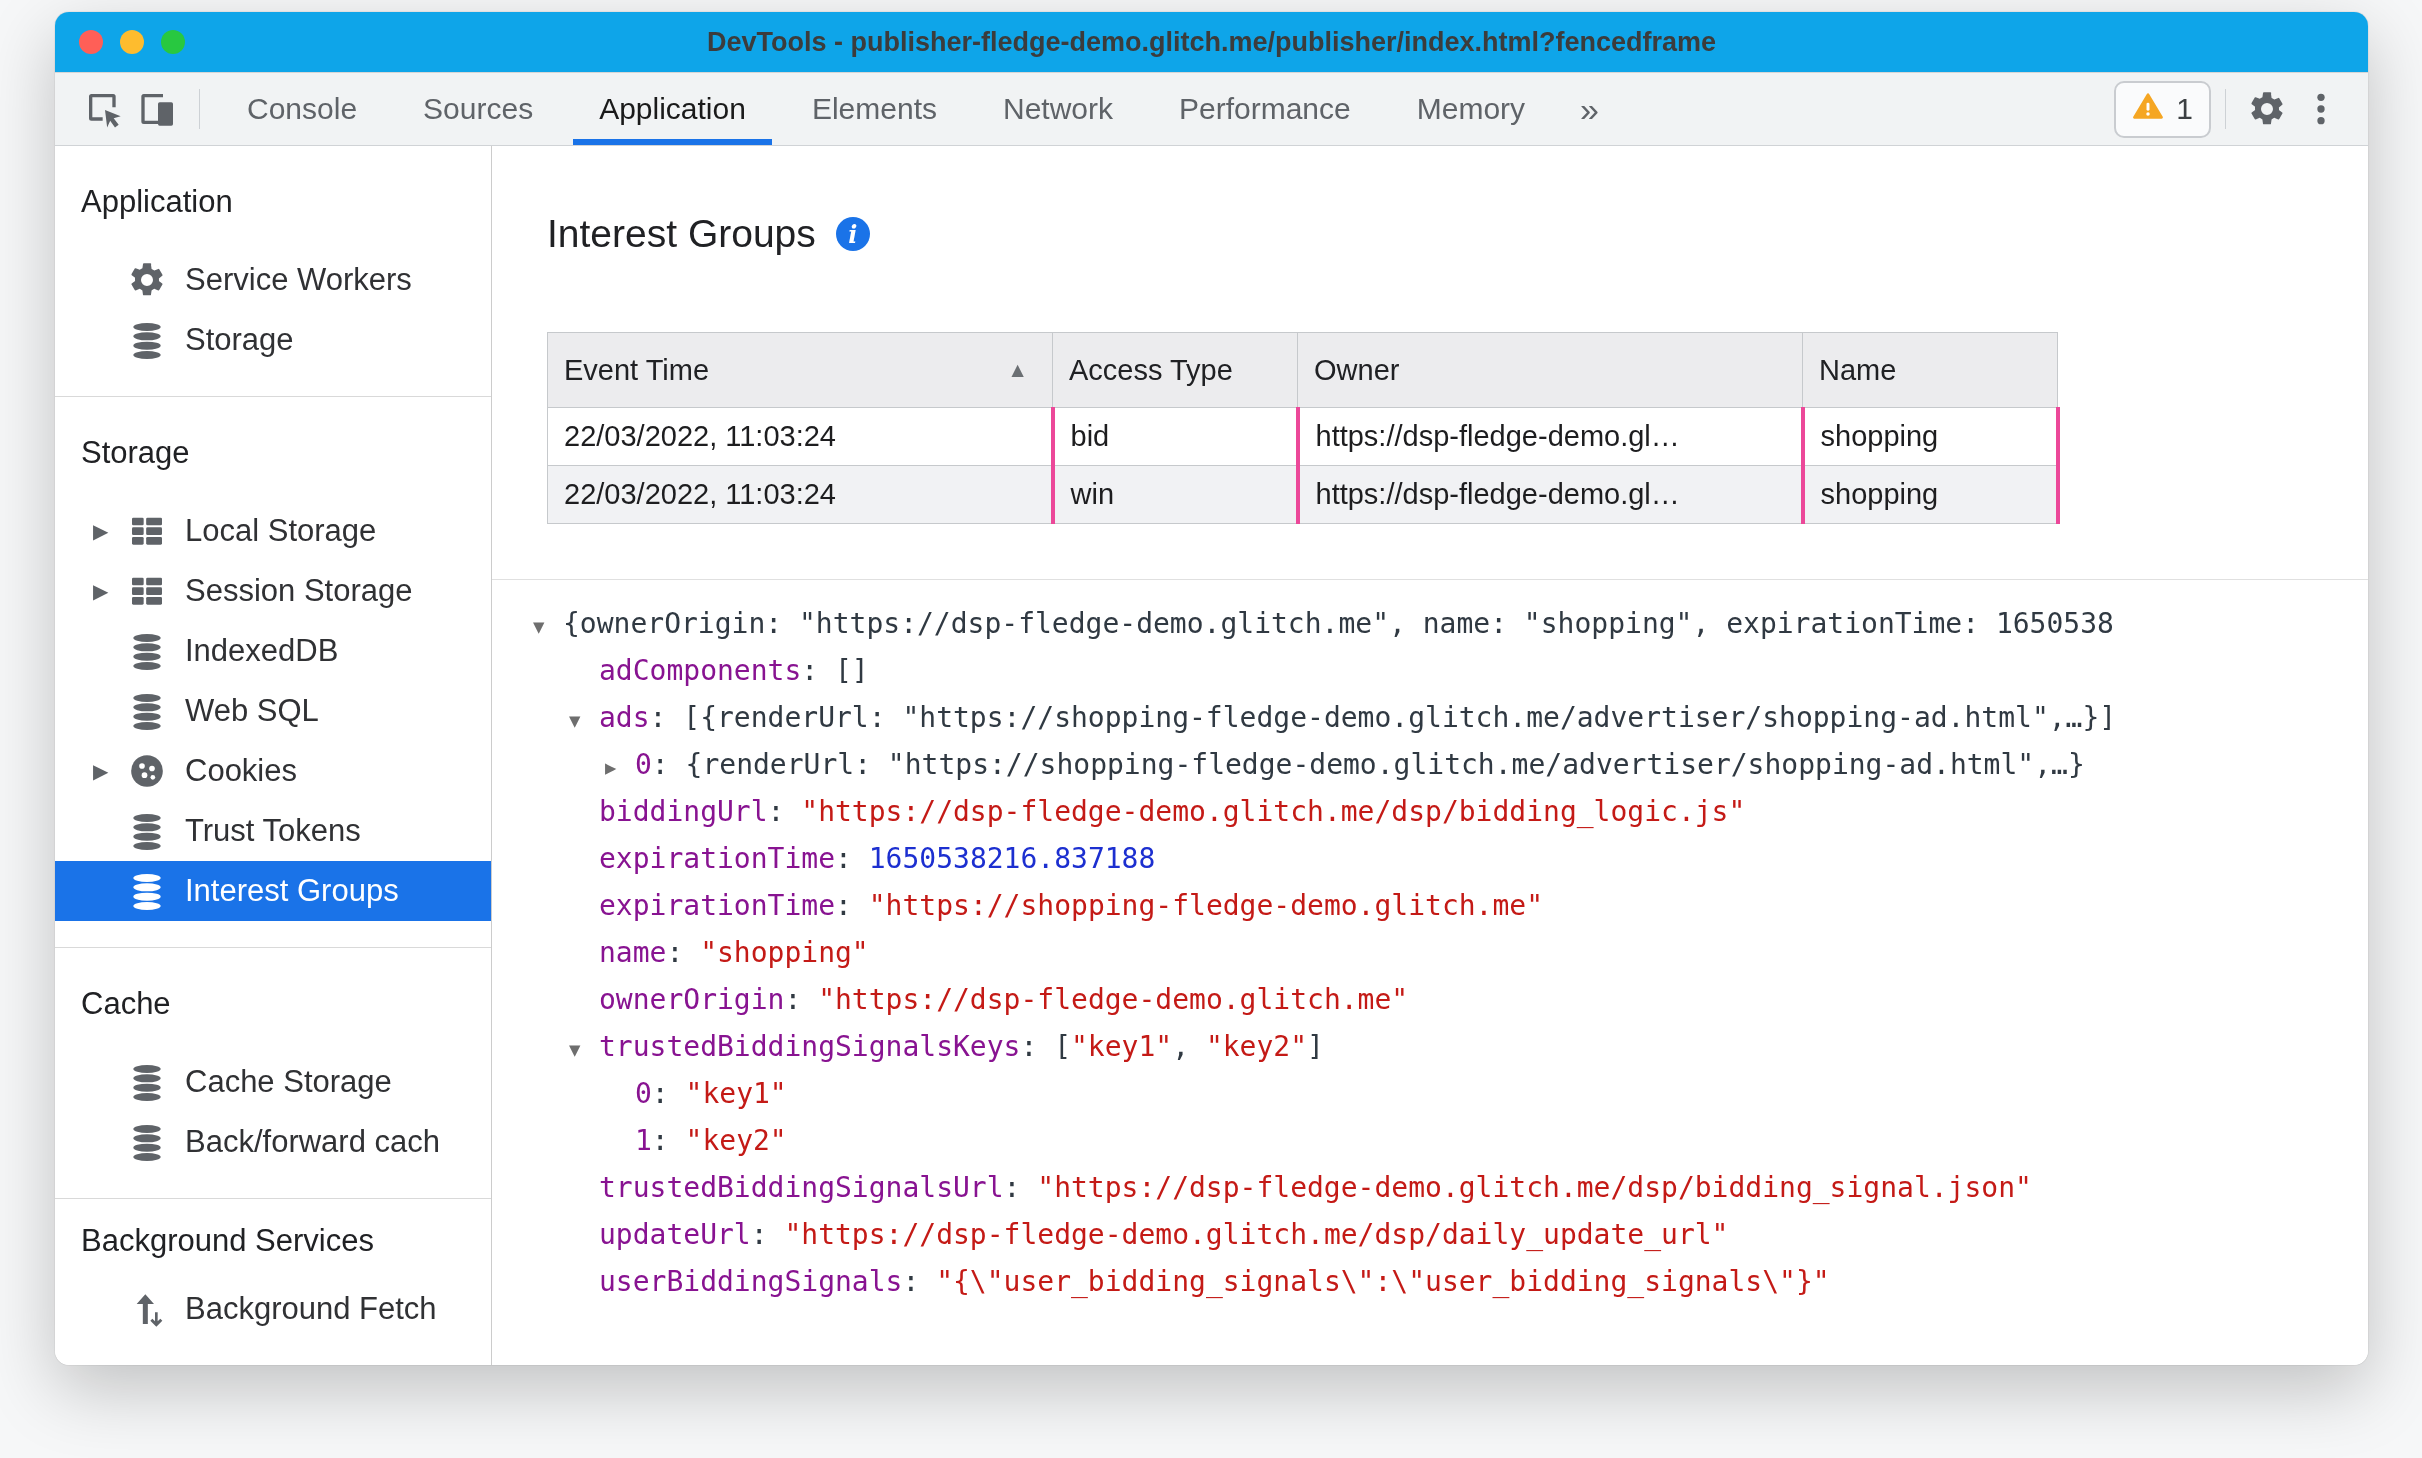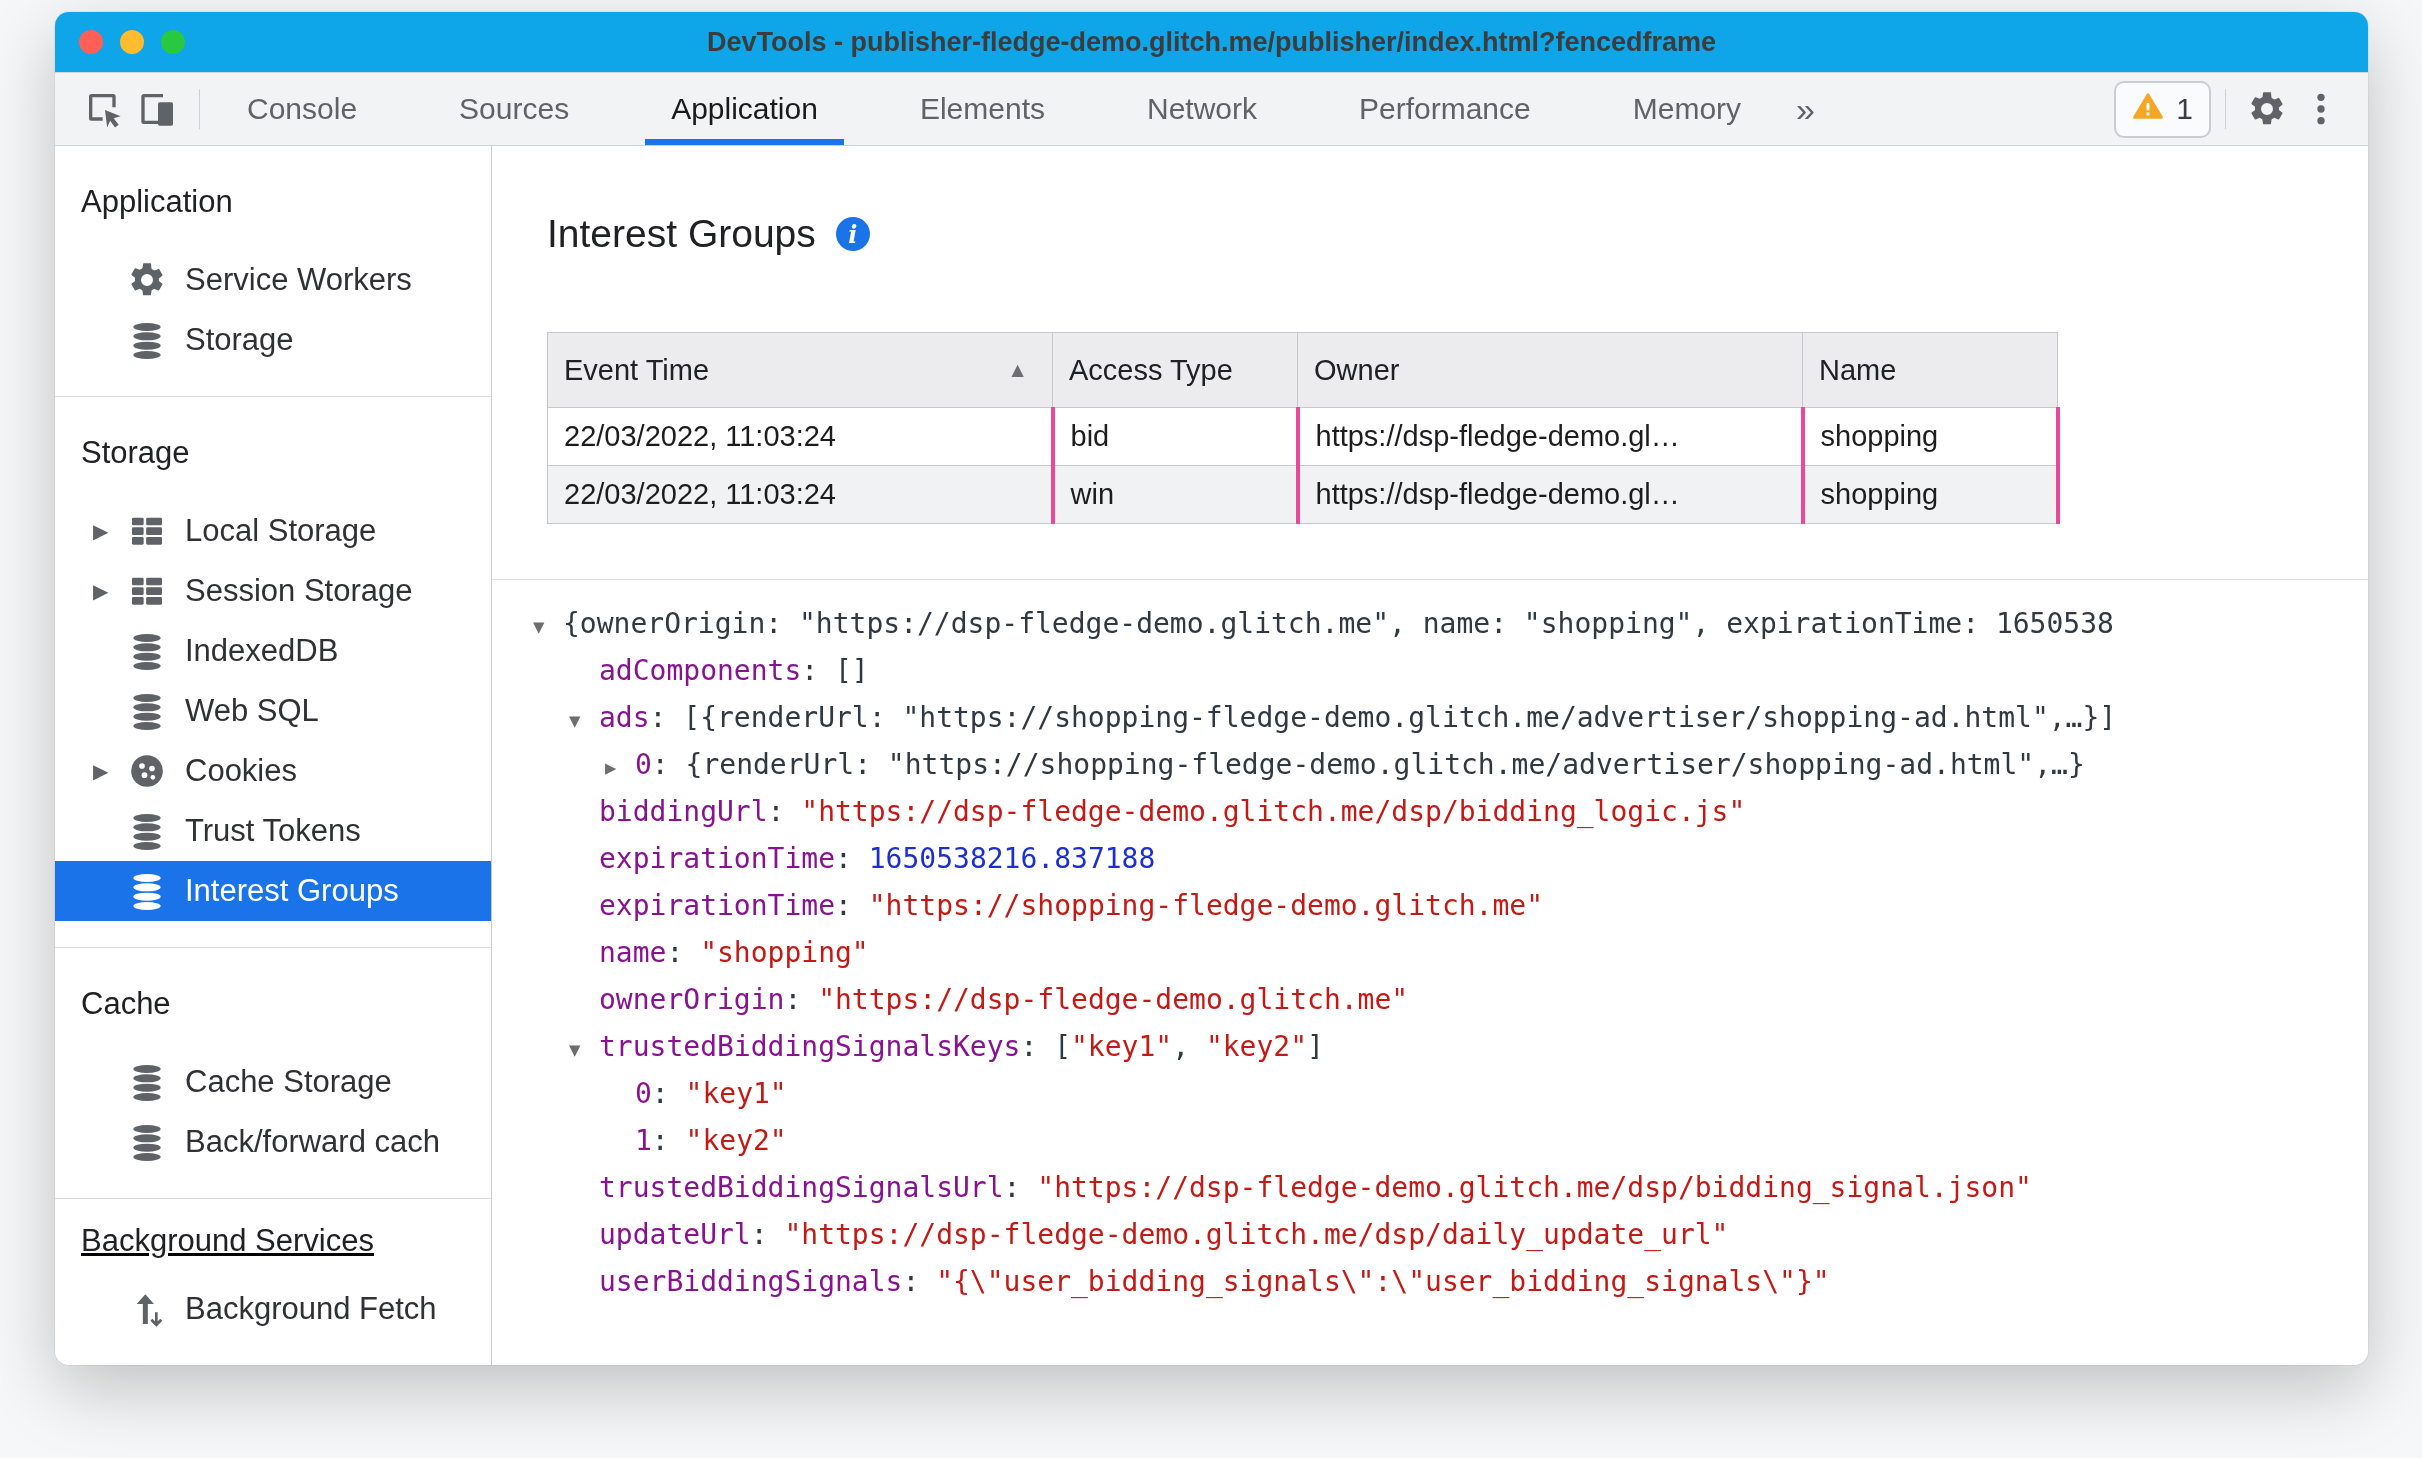--- a/index.html
+++ b/index.html
@@ -14,35 +14,35 @@
   .light{width:24px;height:24px;border-radius:50%;}
   .light.red{background:var(--traffic-red);} .light.yellow{background:var(--traffic-yellow);}
   .light.green{background:var(--traffic-green);}
   .win-title{font-size:27px;font-weight:bold;color:#3c3c3c;white-space:nowrap;}
   
   .toolbar{flex:none;height:72px;background:#f1f3f4;border-bottom:1px solid #d0d3d6;
     display:flex;align-items:center;padding:0 20px 0 22px;}
   .tool-btn{width:54px;height:54px;display:flex;align-items:center;justify-content:center;color:#5f6368;flex:none;}
   .tool-btn svg{width:40px;height:40px;}
   .separator{width:1px;height:40px;background:#cdd1d5;margin:0 14px;flex:none;}
-  .tabs{display:flex;height:72px;align-items:stretch;gap:36px;}
+  .tabs{display:flex;height:72px;align-items:stretch;}
   .tab{position:relative;display:flex;align-items:center;padding:0 33px;font-size:30px;color:#5f6368;white-space:nowrap;}
   .tab.active{color:#1a1a1a;}
   .tab-underline{position:absolute;left:7px;right:7px;bottom:0;height:6px;background:var(--accent);}
   .more-tabs{font-size:34px;color:#5f6368;padding:0 22px;display:flex;align-items:center;}
   .toolbar-right{margin-left:auto;display:flex;align-items:center;}
   .warn-badge{display:flex;align-items:center;gap:12px;border:2px solid #c9ccd0;border-radius:10px;
     padding:7px 16px;background:#fafbfc;font-size:30px;color:#3c4043;}
   .warn-badge svg{width:32px;height:32px;}
   
   .content{flex:1;display:flex;min-height:0;}
   .sidebar{width:436px;flex:none;border-right:1px solid #ccc;overflow:hidden;background:#fff;}
   .sb-section{padding:34px 0 26px;}
   .sb-section + .sb-section{border-top:1px solid #d9d9d9;}
-  .sb-section.tight{padding-top:20px;text-decoration:underline;}
+  .sb-section.tight{padding-top:20px;}
   .sb-header{height:44px;line-height:44px;padding-left:26px;font-size:31px;color:#202124;margin-bottom:26px;}
   .sb-section.tight .sb-header{margin-bottom:16px;}
   .sb-item{height:60px;position:relative;font-size:31px;color:#303134;white-space:nowrap;overflow:hidden;}
   .sb-arrow{position:absolute;left:38px;top:50%;transform:translateY(-50%);font-size:20px;color:#5f6368;}
   .sb-icon{position:absolute;left:72px;top:50%;transform:translateY(-50%);width:40px;height:40px;color:#5f6368;}
   .sb-icon svg{width:40px;height:40px;display:block;}
   .sb-label{position:absolute;left:130px;top:50%;transform:translateY(-50%);}
   .sb-item.selected{background:var(--selection);color:#fff;}
   .sb-item.selected .sb-icon{color:#fff;}
   

